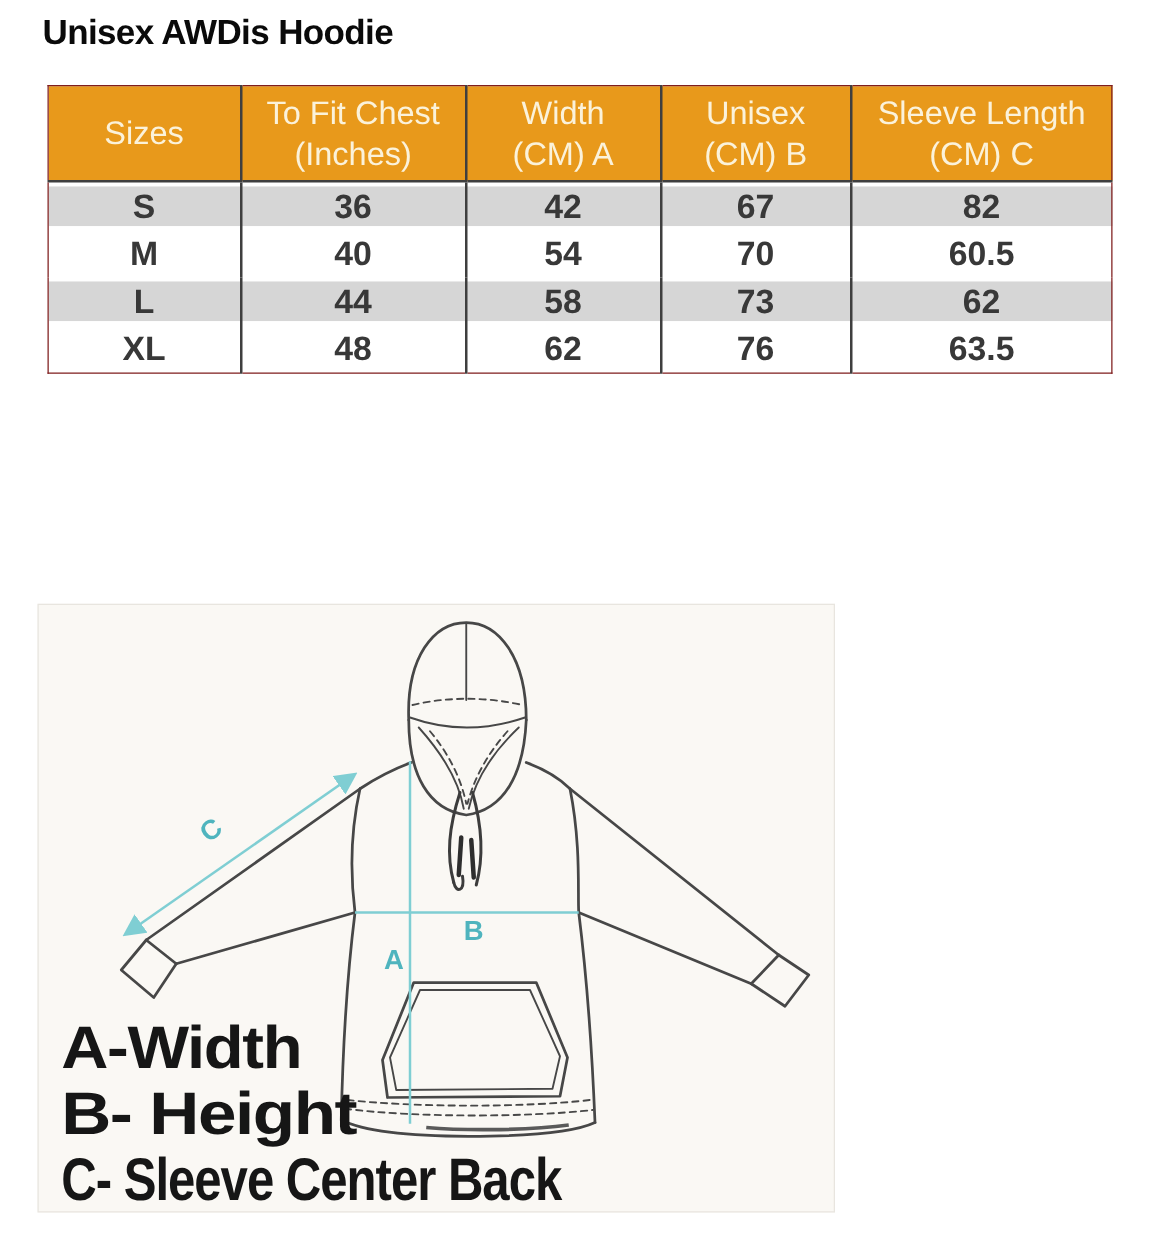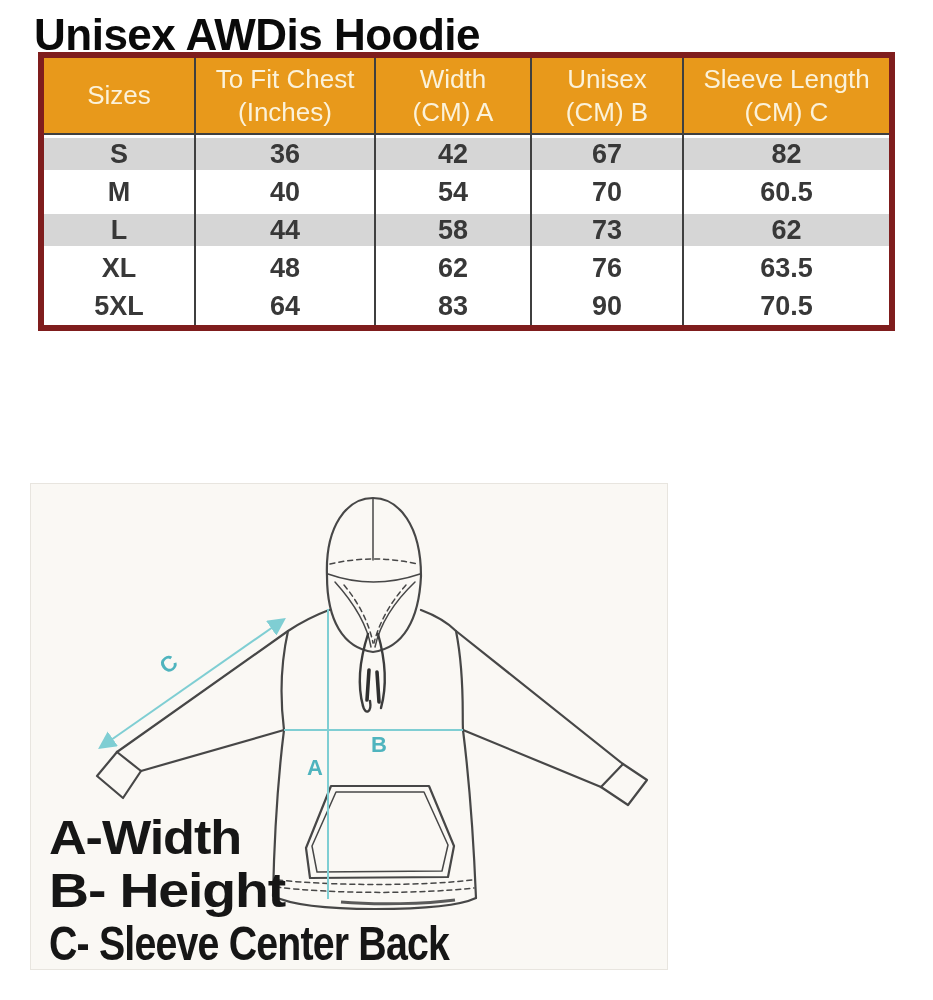--- a/index.html
+++ b/index.html
@@ -6,34 +6,34 @@
     margin: 0; padding: 0;
     width: 933px; height: 1000px;
     background: #ffffff;
     overflow: hidden;
     font-family: "Liberation Sans", sans-serif;
     position: relative;
   }
   .page-title {
     position: absolute;
     left: 34px; top: 10px;
-    font-size: 44px;
+    font-size: 28px;
     font-weight: 700;
     letter-spacing: -0.5px;
     color: #0a0a0a;
     margin: 0;
     white-space: nowrap;
   }
   table.size-table {
     position: absolute;
-    left: 38px; top: 52px;
+    left: 38px; top: 68px;
     width: 851px;
     border-collapse: collapse;
     table-layout: fixed;
-    border: 6px solid #7f1d1d;
+    border: 1px solid #7f1d1d;
   }
   .size-table th {
     background: #E8991B;
     color: #FBF2DA;
     font-weight: 400;
     font-size: 26px;
     height: 75px;
     text-align: center;
     vertical-align: middle;
     border-left: 2px solid #3f3f3f;
@@ -131,27 +131,20 @@
         <td>73</td>
         <td>62</td>
     </tr>
     <tr>
       <td>XL</td>
         <td>48</td>
         <td>62</td>
         <td>76</td>
         <td>63.5</td>
     </tr>
-    <tr>
-      <td>5XL</td>
-        <td>64</td>
-        <td>83</td>
-        <td>90</td>
-        <td>70.5</td>
-    </tr>
   </tbody>
 </table>
 
 <div class="diagram-panel">
   <svg width="636" height="485" viewBox="0 0 636 485">
     <defs>
       <marker id="tarrow" viewBox="0 0 10 10" refX="8" refY="5" markerWidth="9" markerHeight="9" orient="auto-start-reverse">
         <path d="M0,0 L10,5 L0,10 z" fill="#7FCED3"></path>
       </marker>
     </defs>

